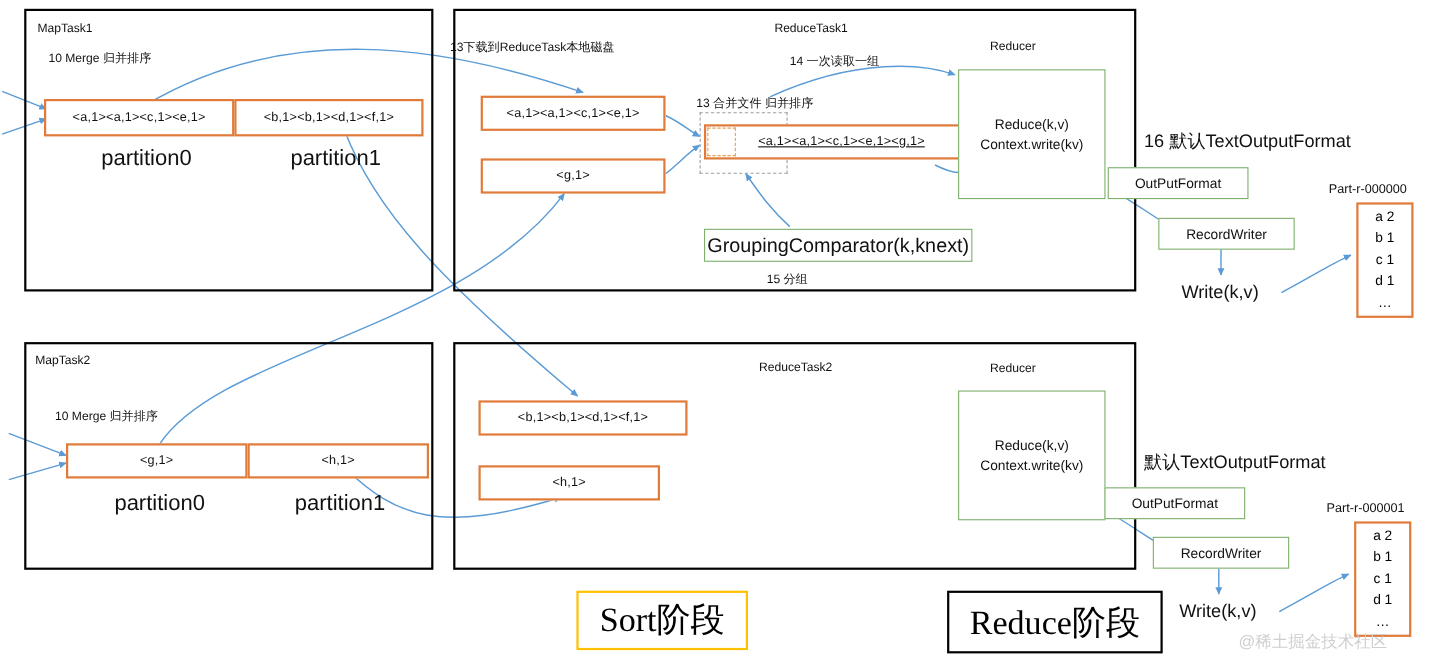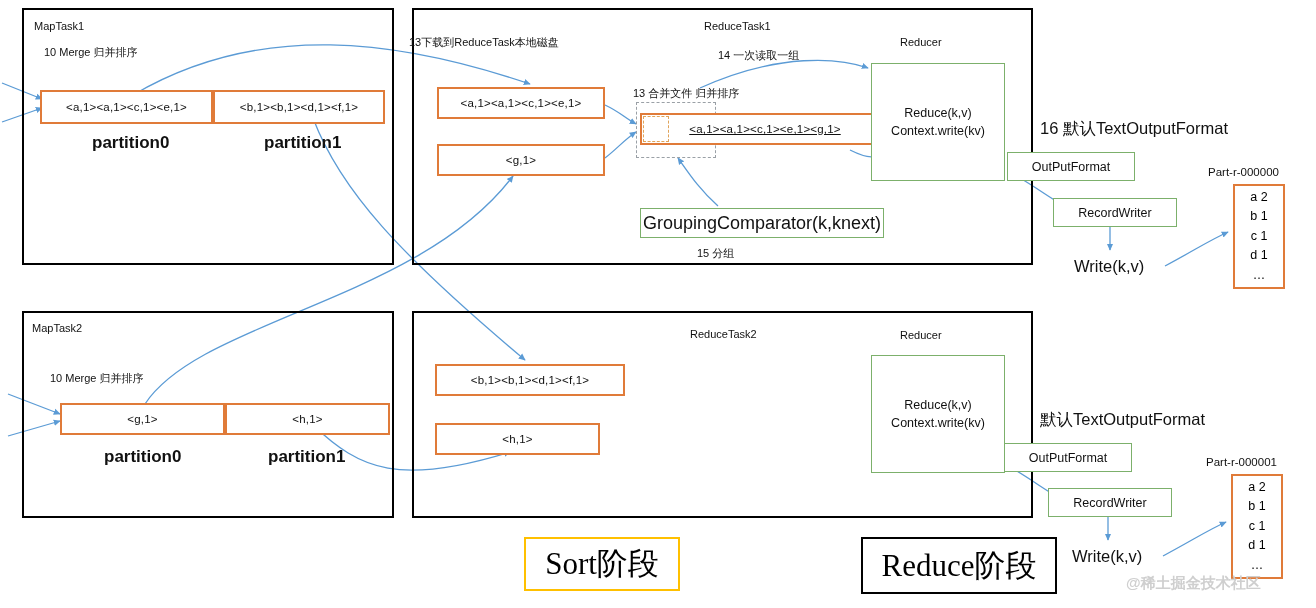--- a/index.html
+++ b/index.html
@@ -24,42 +24,42 @@
         font-size:13px;color:#111;}
   .gbox.tall{align-items:center;flex-direction:column;line-height:1.45;}
 
   
   .dash-gray{border:1.5px dashed #9aa0a6;background:transparent;}
   .dash-orange{border:1.5px dashed #E0A45B;background:transparent;}
 
   
   .lbl{white-space:nowrap;color:#111;}
   .t11{font-size:11.5px;}
-  .t14{font-size:17px;font-weight:bold;}
+  .t14{font-size:20px;}
   .t15{font-size:11px;}
   .t16{font-size:16.5px;}
 
   
   .phase{display:flex;align-items:center;justify-content:center;
          font-family:"Liberation Serif","DejaVu Serif",serif;
          font-size:31px;background:#fff;color:#000;}
   .phase.gray{border:2px solid #A6A6A6;}
   .phase.gold{border:2px solid #FFC000;}
   .phase.black{border:2.5px solid #000;}
 
   
   .filebox{border:2px solid #E07B39;background:#fff;
            display:flex;flex-direction:column;align-items:center;
            justify-content:center;font-size:12.5px;line-height:1.55;}
 
   svg.edges{position:absolute;left:0;top:0;width:1316px;height:608px;
             pointer-events:none;overflow:visible;}
 
   .wm{position:absolute;font-size:15px;color:#cfcfcf;white-space:nowrap;
-      font-family:"Liberation Sans","DejaVu Sans",sans-serif;font-weight:bold;}
+      font-family:"Liberation Sans","DejaVu Sans",sans-serif;}
 </style>
 </head>
 <body>
 
 <div id="stage">
 
   <svg class="edges" viewBox="0 0 1316 608">
     <defs>
       <marker id="ah" viewBox="0 0 10 10" refX="8" refY="5" markerWidth="6" markerHeight="6" orient="auto-start-reverse">
         <path d="M0,1 L9,5 L0,9 z" fill="#5B9BD5"></path>

